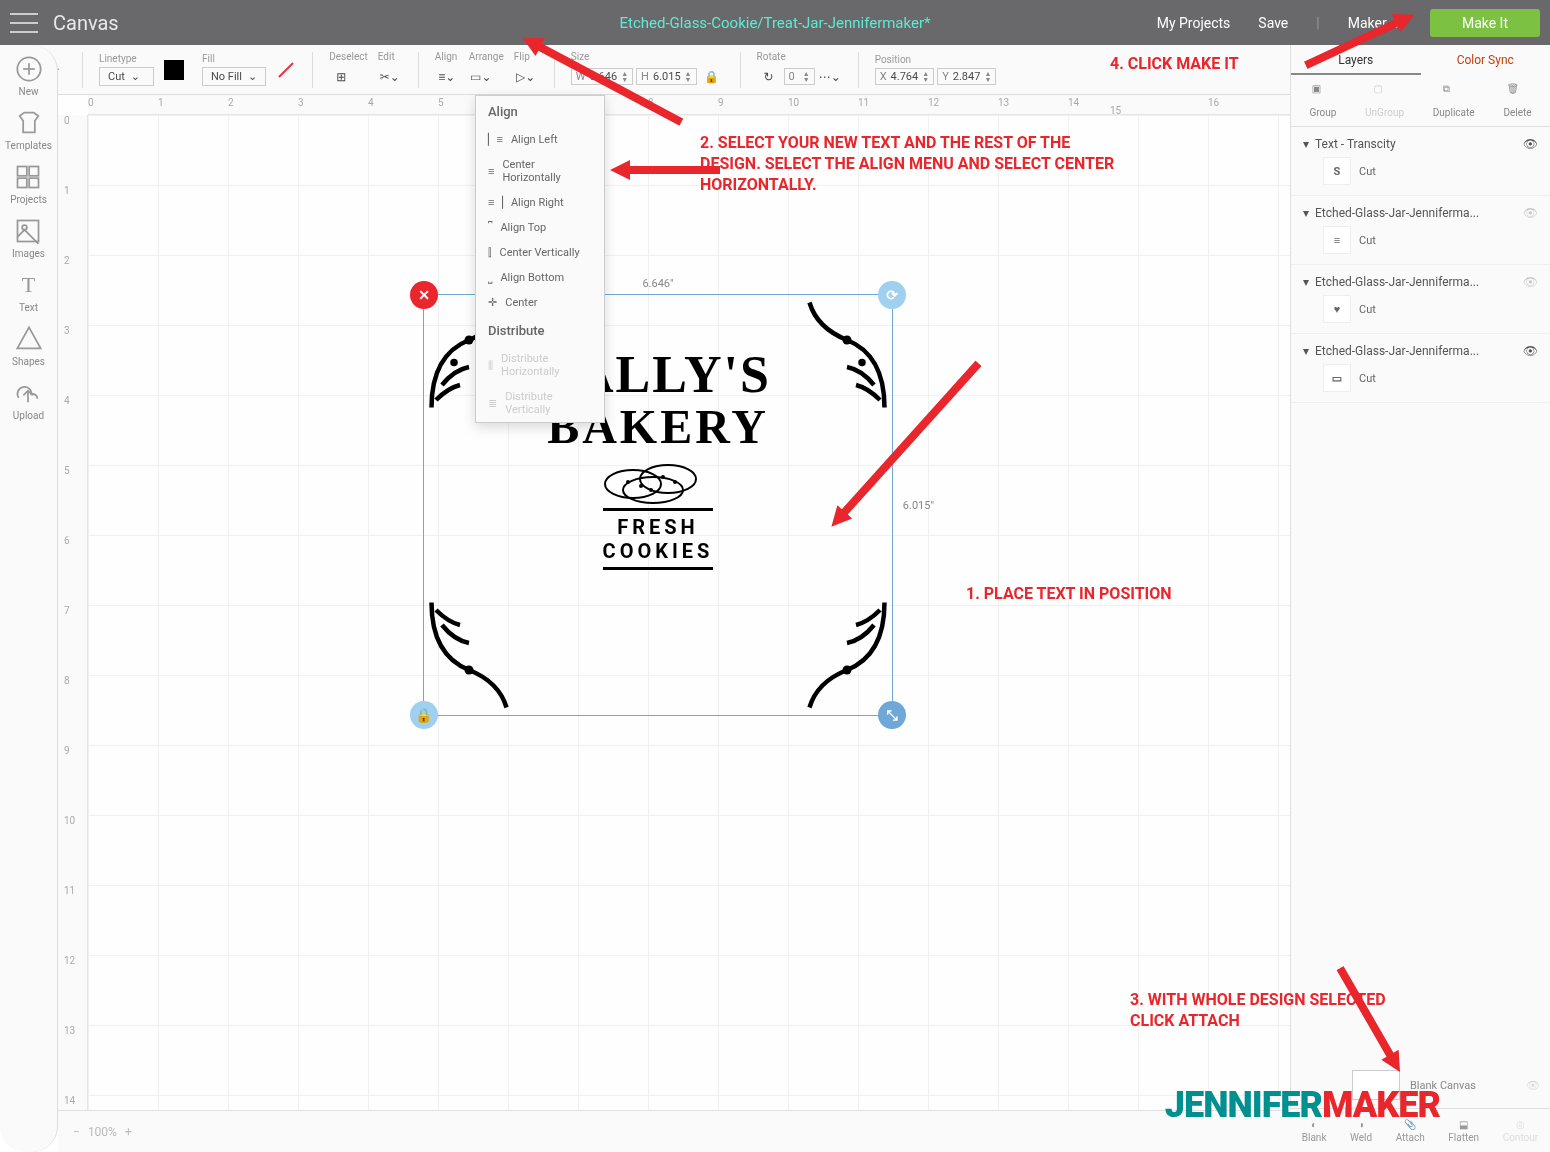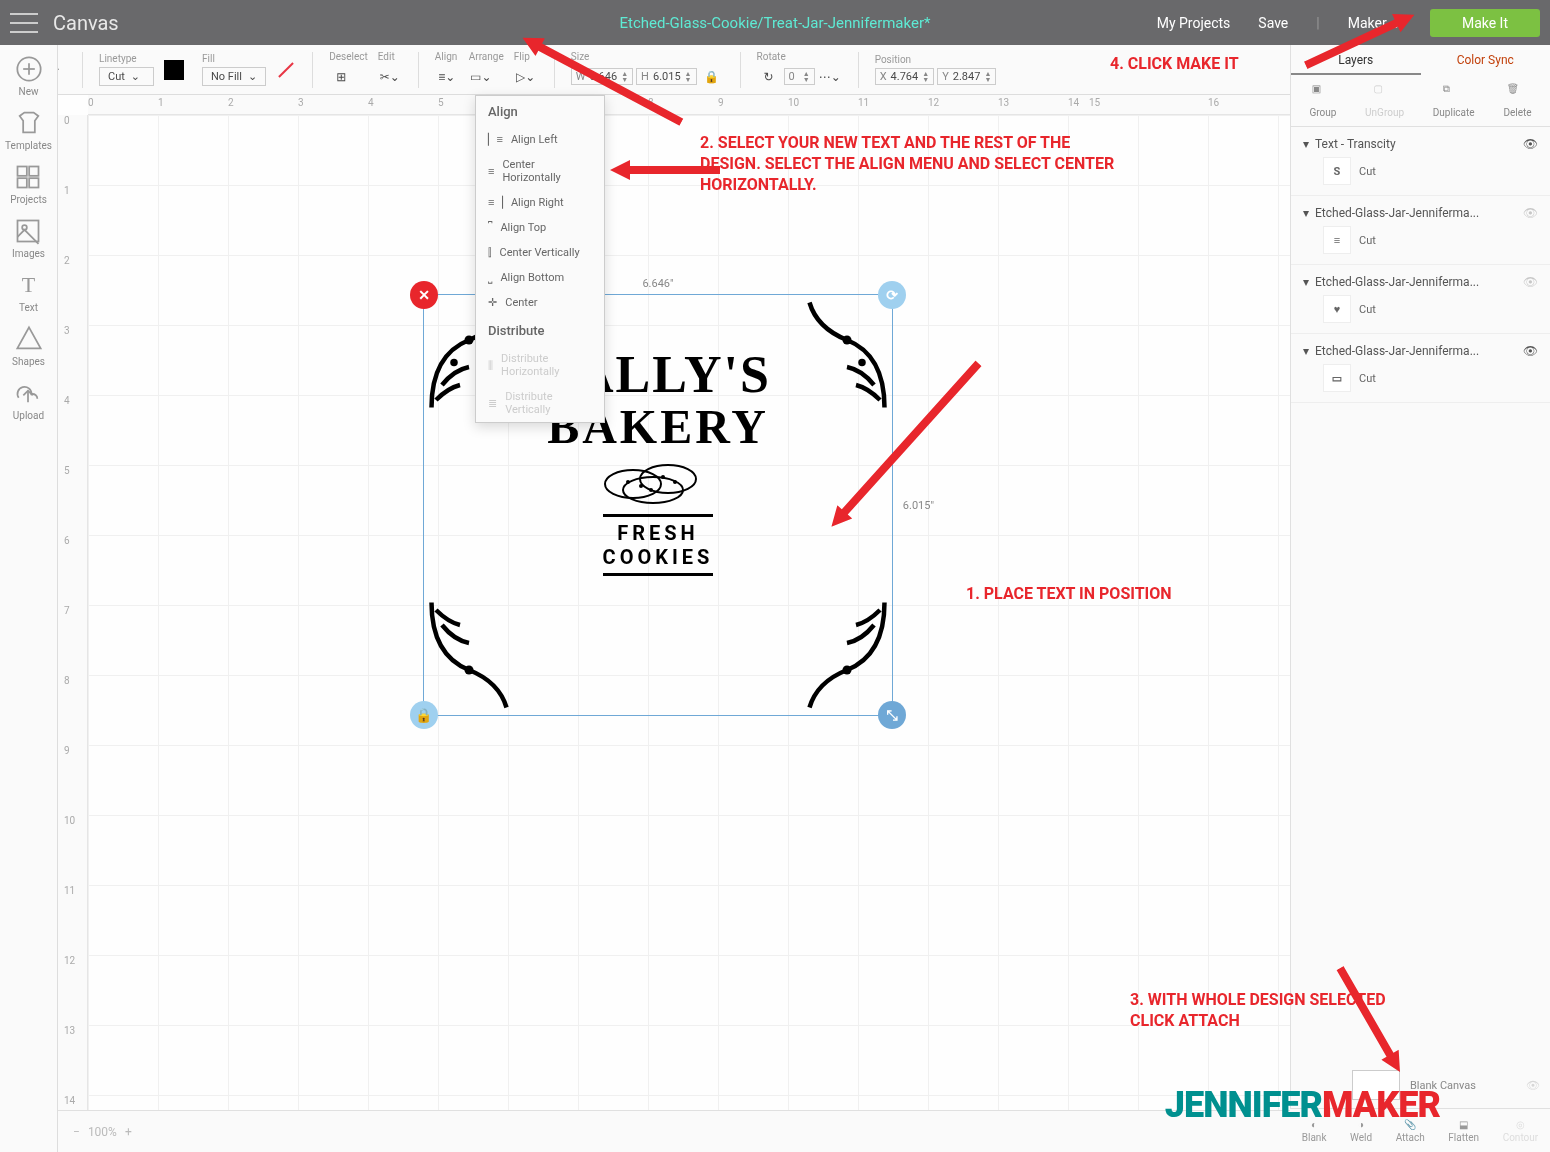--- a/index.html
+++ b/index.html
@@ -18,37 +18,37 @@
 .tool-ctrl { display:flex; align-items:center; gap:3px; }
 .tool-btn { width:24px; height:24px; display:flex; align-items:center; justify-content:center; cursor:pointer; }
 .dd { border:1px solid #ccc; padding:2px 8px; font-size:11px; display:flex; align-items:center; gap:6px; min-width:55px; }
 .swatch { width:20px; height:20px; }
 .black { background:#000; }
 .redline { width:22px; height:2px; background:#e83544; transform:rotate(-45deg); display:inline-block; }
 .vdiv { width:1px; height:36px; background:#ddd; margin:0 6px; }
 .num-in { display:flex; align-items:center; border:1px solid #ccc; padding:1px 4px; font-size:11px; }
 .num-in span:first-child { color:#888; margin-right:4px; }
 .spin { display:flex; flex-direction:column; font-size:7px; color:#888; margin-left:4px; line-height:6px; }
-.sidebar { position:absolute; left:0; top:45px; width:58px; bottom:0; background:#fafafa; border-right:1px solid #ddd; display:flex; flex-direction:column; align-items:center; padding-top:10px; gap:12px; }
+.sidebar { position:absolute; left:0; top:45px; width:58px; bottom:0; background:#fafafa; border-right:1px solid #ddd; display:flex; flex-direction:column; align-items:center; padding-top:10px; gap:12px;border-radius:26px; }
 .side-item { display:flex; flex-direction:column; align-items:center; gap:3px; cursor:pointer; color:#888; }
 .side-item .ic { width:28px; height:28px; display:flex; align-items:center; justify-content:center; }
 .side-item .lbl { font-size:10px; }
 .canvas-area { position:absolute; left:58px; top:95px; right:260px; bottom:42px; background:#fefefe; overflow:hidden; }
 .ruler-h { position:absolute; top:0; left:30px; right:0; height:20px; background:#fafafa; border-bottom:1px solid #e5e5e5; }
 .ruler-v { position:absolute; top:20px; left:0; width:30px; bottom:0; background:#fafafa; border-right:1px solid #e5e5e5; }
 .ruler-h .tick { position:absolute; top:2px; font-size:10px; color:#aaa; }
 .ruler-v .tick { position:absolute; left:6px; font-size:10px; color:#aaa; }
 .grid { position:absolute; left:30px; top:20px; right:0; bottom:0; background-image:linear-gradient(#f0f0f0 1px,transparent 1px),linear-gradient(90deg,#f0f0f0 1px,transparent 1px); background-size:70px 70px; }
 .sel-box { position:absolute; border:1px solid #6fa8d6; }
 .round-btn { width:28px; height:28px; border-radius:50%; display:flex; align-items:center; justify-content:center; color:#fff; font-size:14px; font-weight:bold; }
 .design { position:absolute; }
 .design-text { font-family:Georgia,serif; font-weight:bold; color:#000; text-align:center; }
 .arched { font-size:52px; letter-spacing:2px; }
 .bakery { font-size:48px; letter-spacing:3px; margin-top:-5px; }
-.fresh { font-size:20px; letter-spacing:4px; border-top:3px solid #000; border-bottom:3px solid #000; padding:4px 0; display:inline-block; margin-top:10px; }
+.fresh { font-size:20px; letter-spacing:4px; border-top:3px solid #000; border-bottom:3px solid #000; padding:4px 0; display:inline-block; margin-top:4px; }
 .align-menu { position:absolute; background:#fafafa; border:1px solid #ccc; box-shadow:0 4px 12px rgba(0,0,0,.15); font-size:12px; z-index:200; width:130px; }
 .align-menu .hdr { padding:8px 12px; font-weight:500; color:#666; font-size:13px; }
 .align-menu .mi { padding:6px 12px; display:flex; align-items:center; gap:8px; cursor:pointer; color:#666; font-size:11px; }
 .align-menu .mi.dis { color:#ccc; }
 .right-panel { position:absolute; right:0; top:45px; width:260px; bottom:0; background:#fafafa; border-left:1px solid #e0e0e0;margin-left:8px; }
 .panel-tabs { display:flex; height:30px; }
 .panel-tabs div { flex:1; text-align:center; line-height:30px; font-size:12px; color:#c2410c; cursor:pointer; }
 .panel-tabs .act { border-bottom:2px solid #888; color:#333; }
 .panel-actions { display:flex; justify-content:space-around; padding:8px 4px; border-bottom:1px solid #e0e0e0; }
 .pa-item { display:flex; flex-direction:column; align-items:center; gap:2px; font-size:10px; color:#888; cursor:pointer; }
@@ -257,21 +257,21 @@
       <span class="tick" style="left: 350px;">5</span>
       <span class="tick" style="left: 420px;">6</span>
       <span class="tick" style="left: 490px;">7</span>
       <span class="tick" style="left: 560px;">8</span>
       <span class="tick" style="left: 630px;">9</span>
       <span class="tick" style="left: 700px;">10</span>
       <span class="tick" style="left: 770px;">11</span>
       <span class="tick" style="left: 840px;">12</span>
       <span class="tick" style="left: 910px;">13</span>
       <span class="tick" style="left: 980px;">14</span>
-      <span class="tick" style="left: 1001px;">15</span>
+      <span class="tick" style="left: 1022px; margin-top: 8px;">15</span>
       <span class="tick" style="left: 1120px;">16</span>
     </div>
   <div class="ruler-v">
       <span class="tick" style="top: 0px;">0</span>
       <span class="tick" style="top: 70px;">1</span>
       <span class="tick" style="top: 140px;">2</span>
       <span class="tick" style="top: 210px;">3</span>
       <span class="tick" style="top: 280px;">4</span>
       <span class="tick" style="top: 350px;">5</span>
       <span class="tick" style="top: 420px;">6</span>

